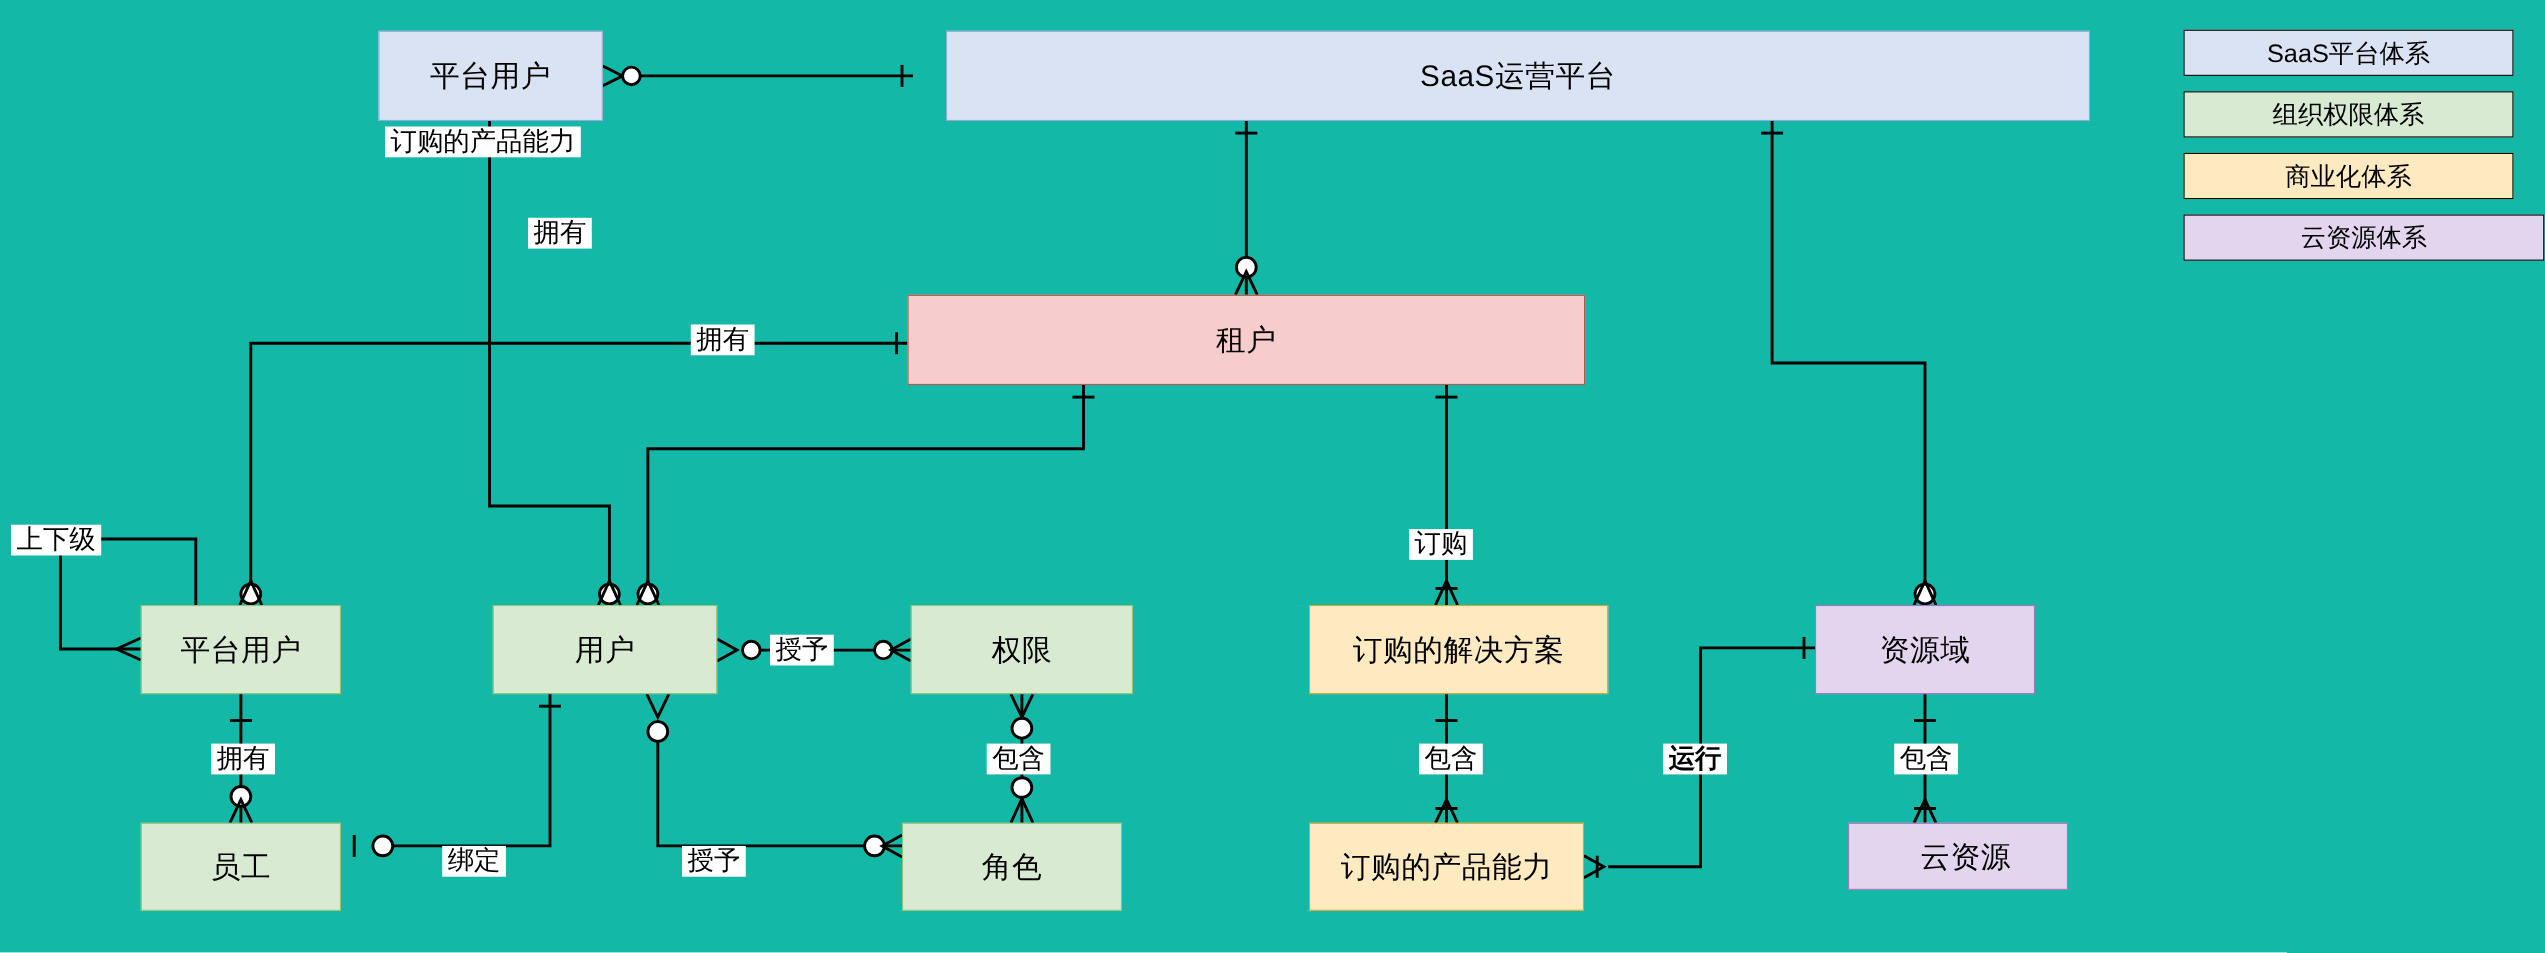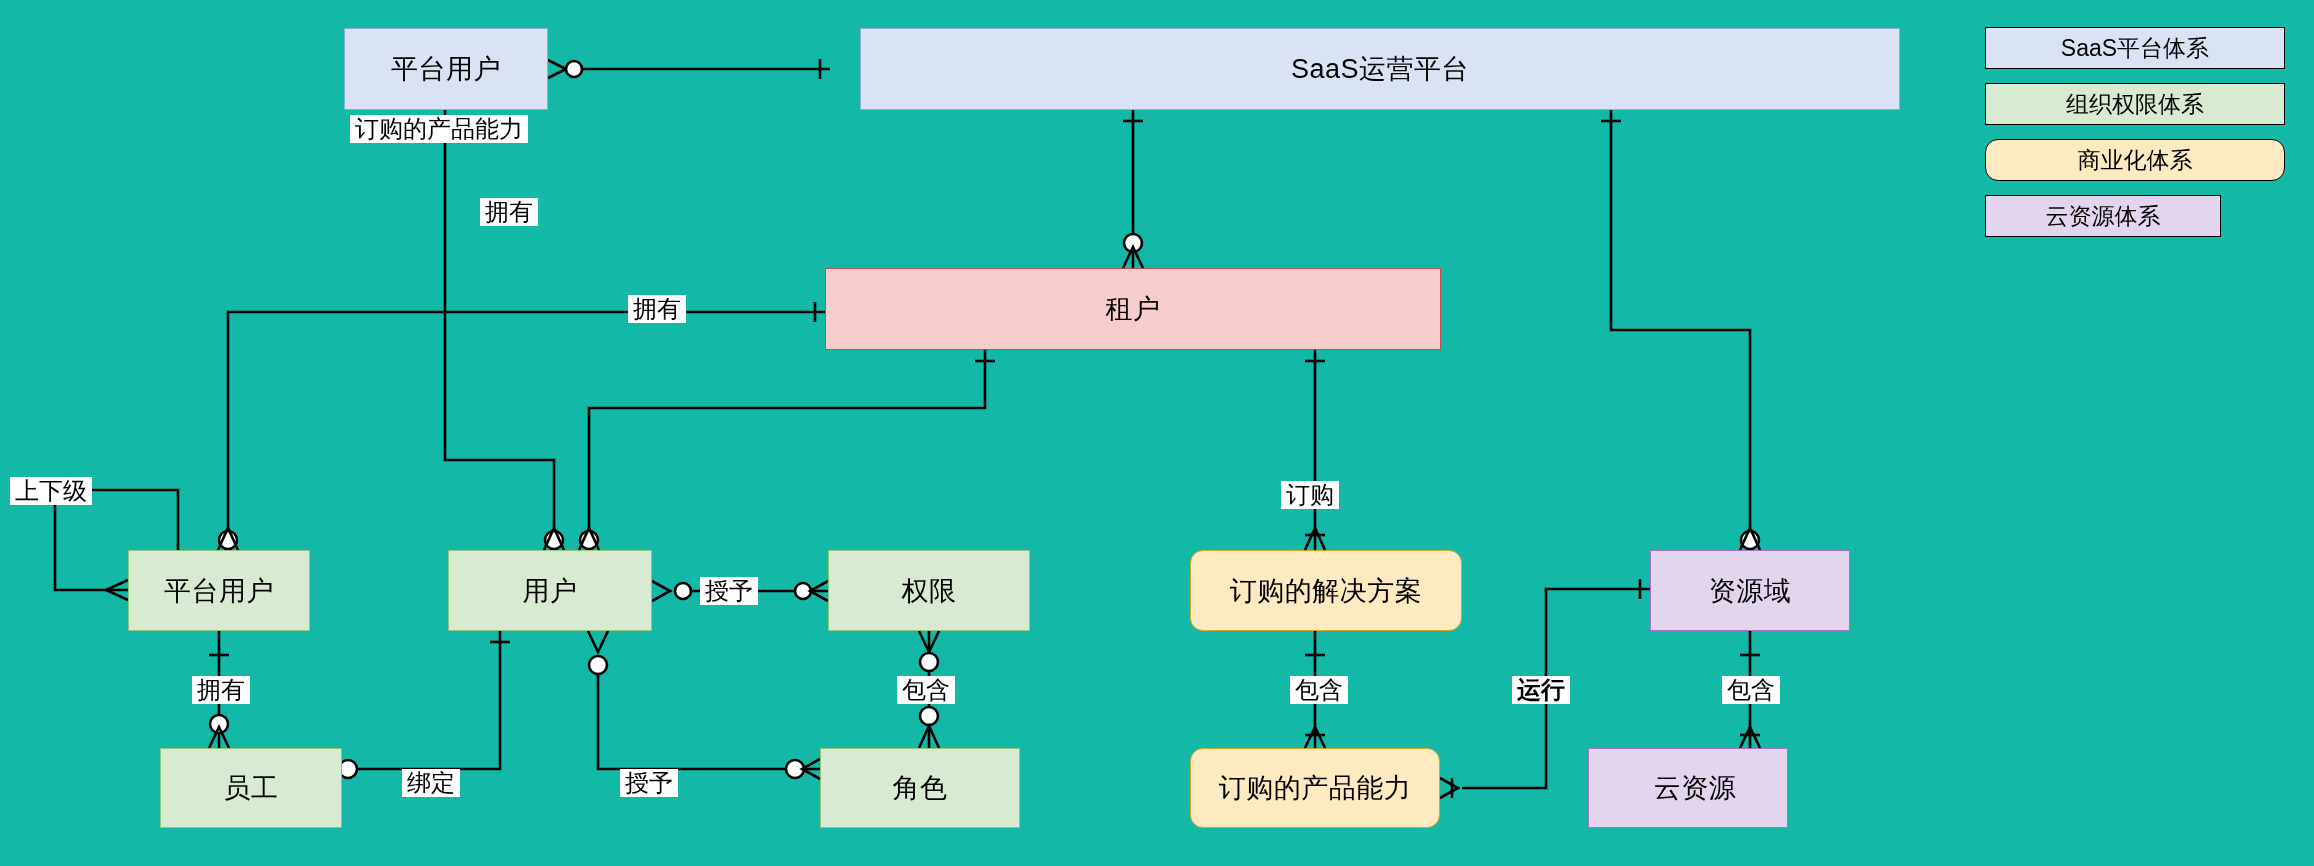--- a/index.html
+++ b/index.html
@@ -29,21 +29,21 @@
     border: 1.6px solid;
     font-size: 27px;
     color: #000000;
     letter-spacing: 0.5px;
     white-space: nowrap;
     z-index: 5;
   }
   .e-blue   { background: #dae3f3; border-color: #8faadc; }
   .e-green  { background: #d9ead3; border-color: #93c47d; }
   .e-red    { background: #f7cccc; border-color: #c0504d; }
-  .e-yellow { background: #fdeac0; border-color: #d6a82a; border-radius: 13px; }
+  .e-yellow { background: #fdeac0; border-color: #d6a82a; }
   .e-purple { background: #e4d5ef; border-color: #a775bf; }
 
   .edge-label {
     position: absolute;
     background: #ffffff;
     font-size: 24px;
     color: #000000;
     white-space: nowrap;
     padding: 0 5px;
     z-index: 6;
@@ -154,42 +154,42 @@
     </g>
   </svg>
 
   <div id="entities">
       <div class="entity e-blue" style="left: 344px; top: 28px; width: 204px; height: 82px;">平台用户</div>
       <div class="entity e-blue" style="left: 860px; top: 28px; width: 1040px; height: 82px;">SaaS运营平台</div>
       <div class="entity e-red" style="left: 825px; top: 268px; width: 616px; height: 82px;">租户</div>
       <div class="entity e-green" style="left: 128px; top: 550px; width: 182px; height: 81px;">平台用户</div>
       <div class="entity e-green" style="left: 448px; top: 550px; width: 204px; height: 81px;">用户</div>
       <div class="entity e-green" style="left: 828px; top: 550px; width: 202px; height: 81px;">权限</div>
-      <div class="entity e-green" style="left: 128px; top: 748px; width: 182px; height: 80px; margin-left: 32px;">员工</div>
+      <div class="entity e-green" style="left: 128px; top: 748px; width: 182px; height: 80px;">员工</div>
       <div class="entity e-green" style="left: 820px; top: 748px; width: 200px; height: 80px;">角色</div>
       <div class="entity e-yellow" style="left: 1190px; top: 550px; width: 272px; height: 81px;">订购的解决方案</div>
       <div class="entity e-yellow" style="left: 1190px; top: 748px; width: 250px; height: 80px;">订购的产品能力</div>
       <div class="entity e-purple" style="left: 1650px; top: 550px; width: 200px; height: 81px;">资源域</div>
-      <div class="entity e-purple" style="left: 1588px; top: 748px; width: 200px; height: 80px; padding-left: 14px;">云资源</div>
+      <div class="entity e-purple" style="left: 1680px; top: 748px; width: 200px; height: 61px; padding-left: 14px;">云资源</div>
     </div>
   <div id="edge-labels">
       <div class="edge-label" style="left: 350px; top: 115px;">订购的产品能力</div>
       <div class="edge-label" style="left: 480px; top: 198px;">拥有</div>
       <div class="edge-label" style="left: 628px; top: 295px;">拥有</div>
       <div class="edge-label" style="left: 1281px; top: 481px;">订购</div>
       <div class="edge-label" style="left: 10px; top: 477px;">上下级</div>
       <div class="edge-label" style="left: 700px; top: 577px;">授予</div>
       <div class="edge-label" style="left: 192px; top: 676px;">拥有</div>
       <div class="edge-label" style="left: 897px; top: 676px;">包含</div>
       <div class="edge-label" style="left: 1290px; top: 676px;">包含</div>
       <div class="edge-label" style="left: 1512px; top: 676px; font-weight: bold;">运行</div>
       <div class="edge-label" style="left: 1722px; top: 676px;">包含</div>
       <div class="edge-label" style="left: 402px; top: 769px;">绑定</div>
       <div class="edge-label" style="left: 620px; top: 769px;">授予</div>
     </div>
   <div id="legend">
       <div class="legend-item e-blue" style="left: 1985px; top: 27px; width: 300px; height: 42px;">SaaS平台体系</div>
       <div class="legend-item e-green" style="left: 1985px; top: 83px; width: 300px; height: 42px;">组织权限体系</div>
       <div class="legend-item e-yellow" style="left: 1985px; top: 139px; width: 300px; height: 42px;">商业化体系</div>
-      <div class="legend-item e-purple" style="left: 1985px; top: 195px; width: 236px; height: 42px;">云资源体系</div>
+      <div class="legend-item e-purple" style="left: 1985px; top: 195px; width: 328px; height: 42px;">云资源体系</div>
     </div>
 
 </div>
 
 </body></html>

